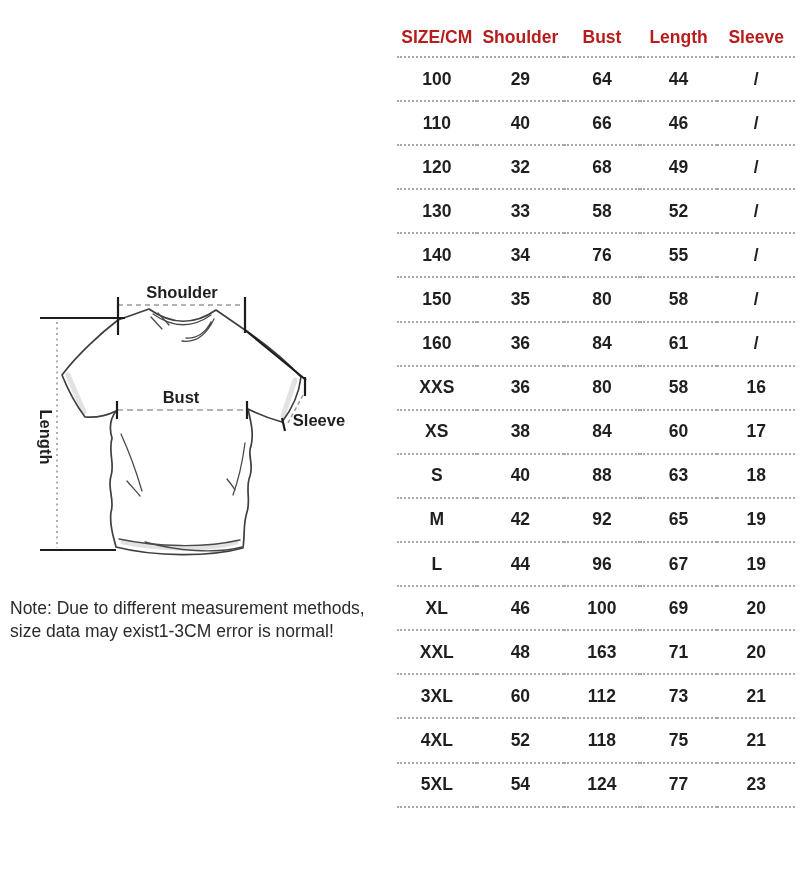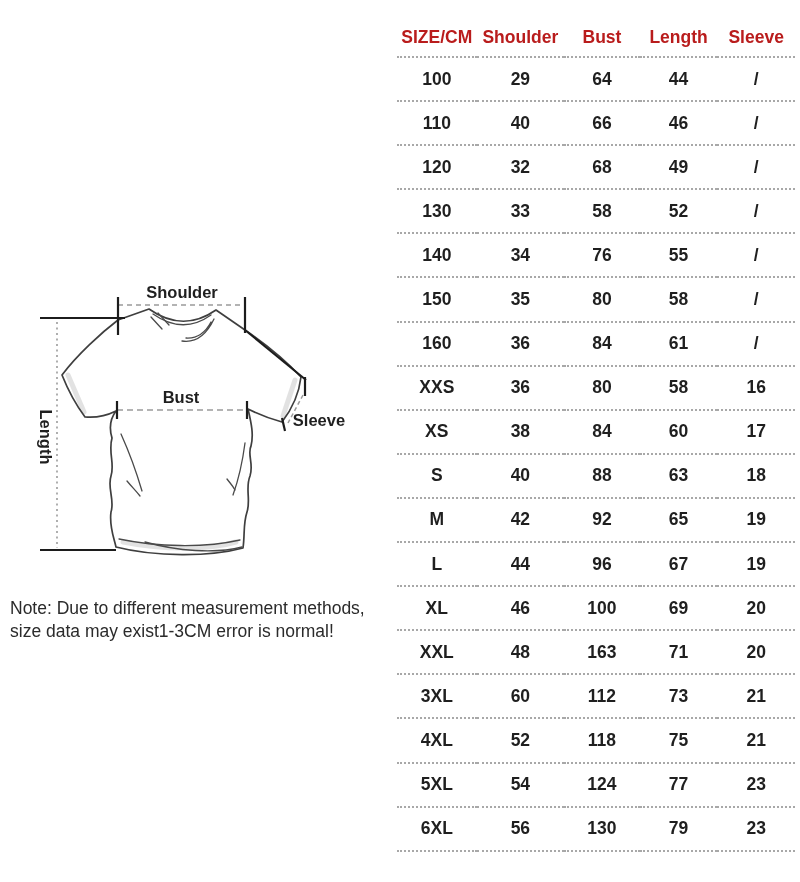--- a/index.html
+++ b/index.html
@@ -275,22 +275,15 @@
           <td>75</td>
           <td>21</td>
         </tr>
         <tr>
           <td>5XL</td>
           <td>54</td>
           <td>124</td>
           <td>77</td>
           <td>23</td>
         </tr>
-        <tr>
-          <td>6XL</td>
-          <td>56</td>
-          <td>130</td>
-          <td>79</td>
-          <td>23</td>
-        </tr>
       </tbody>
   </table>
 </section>
 
 </body></html>

